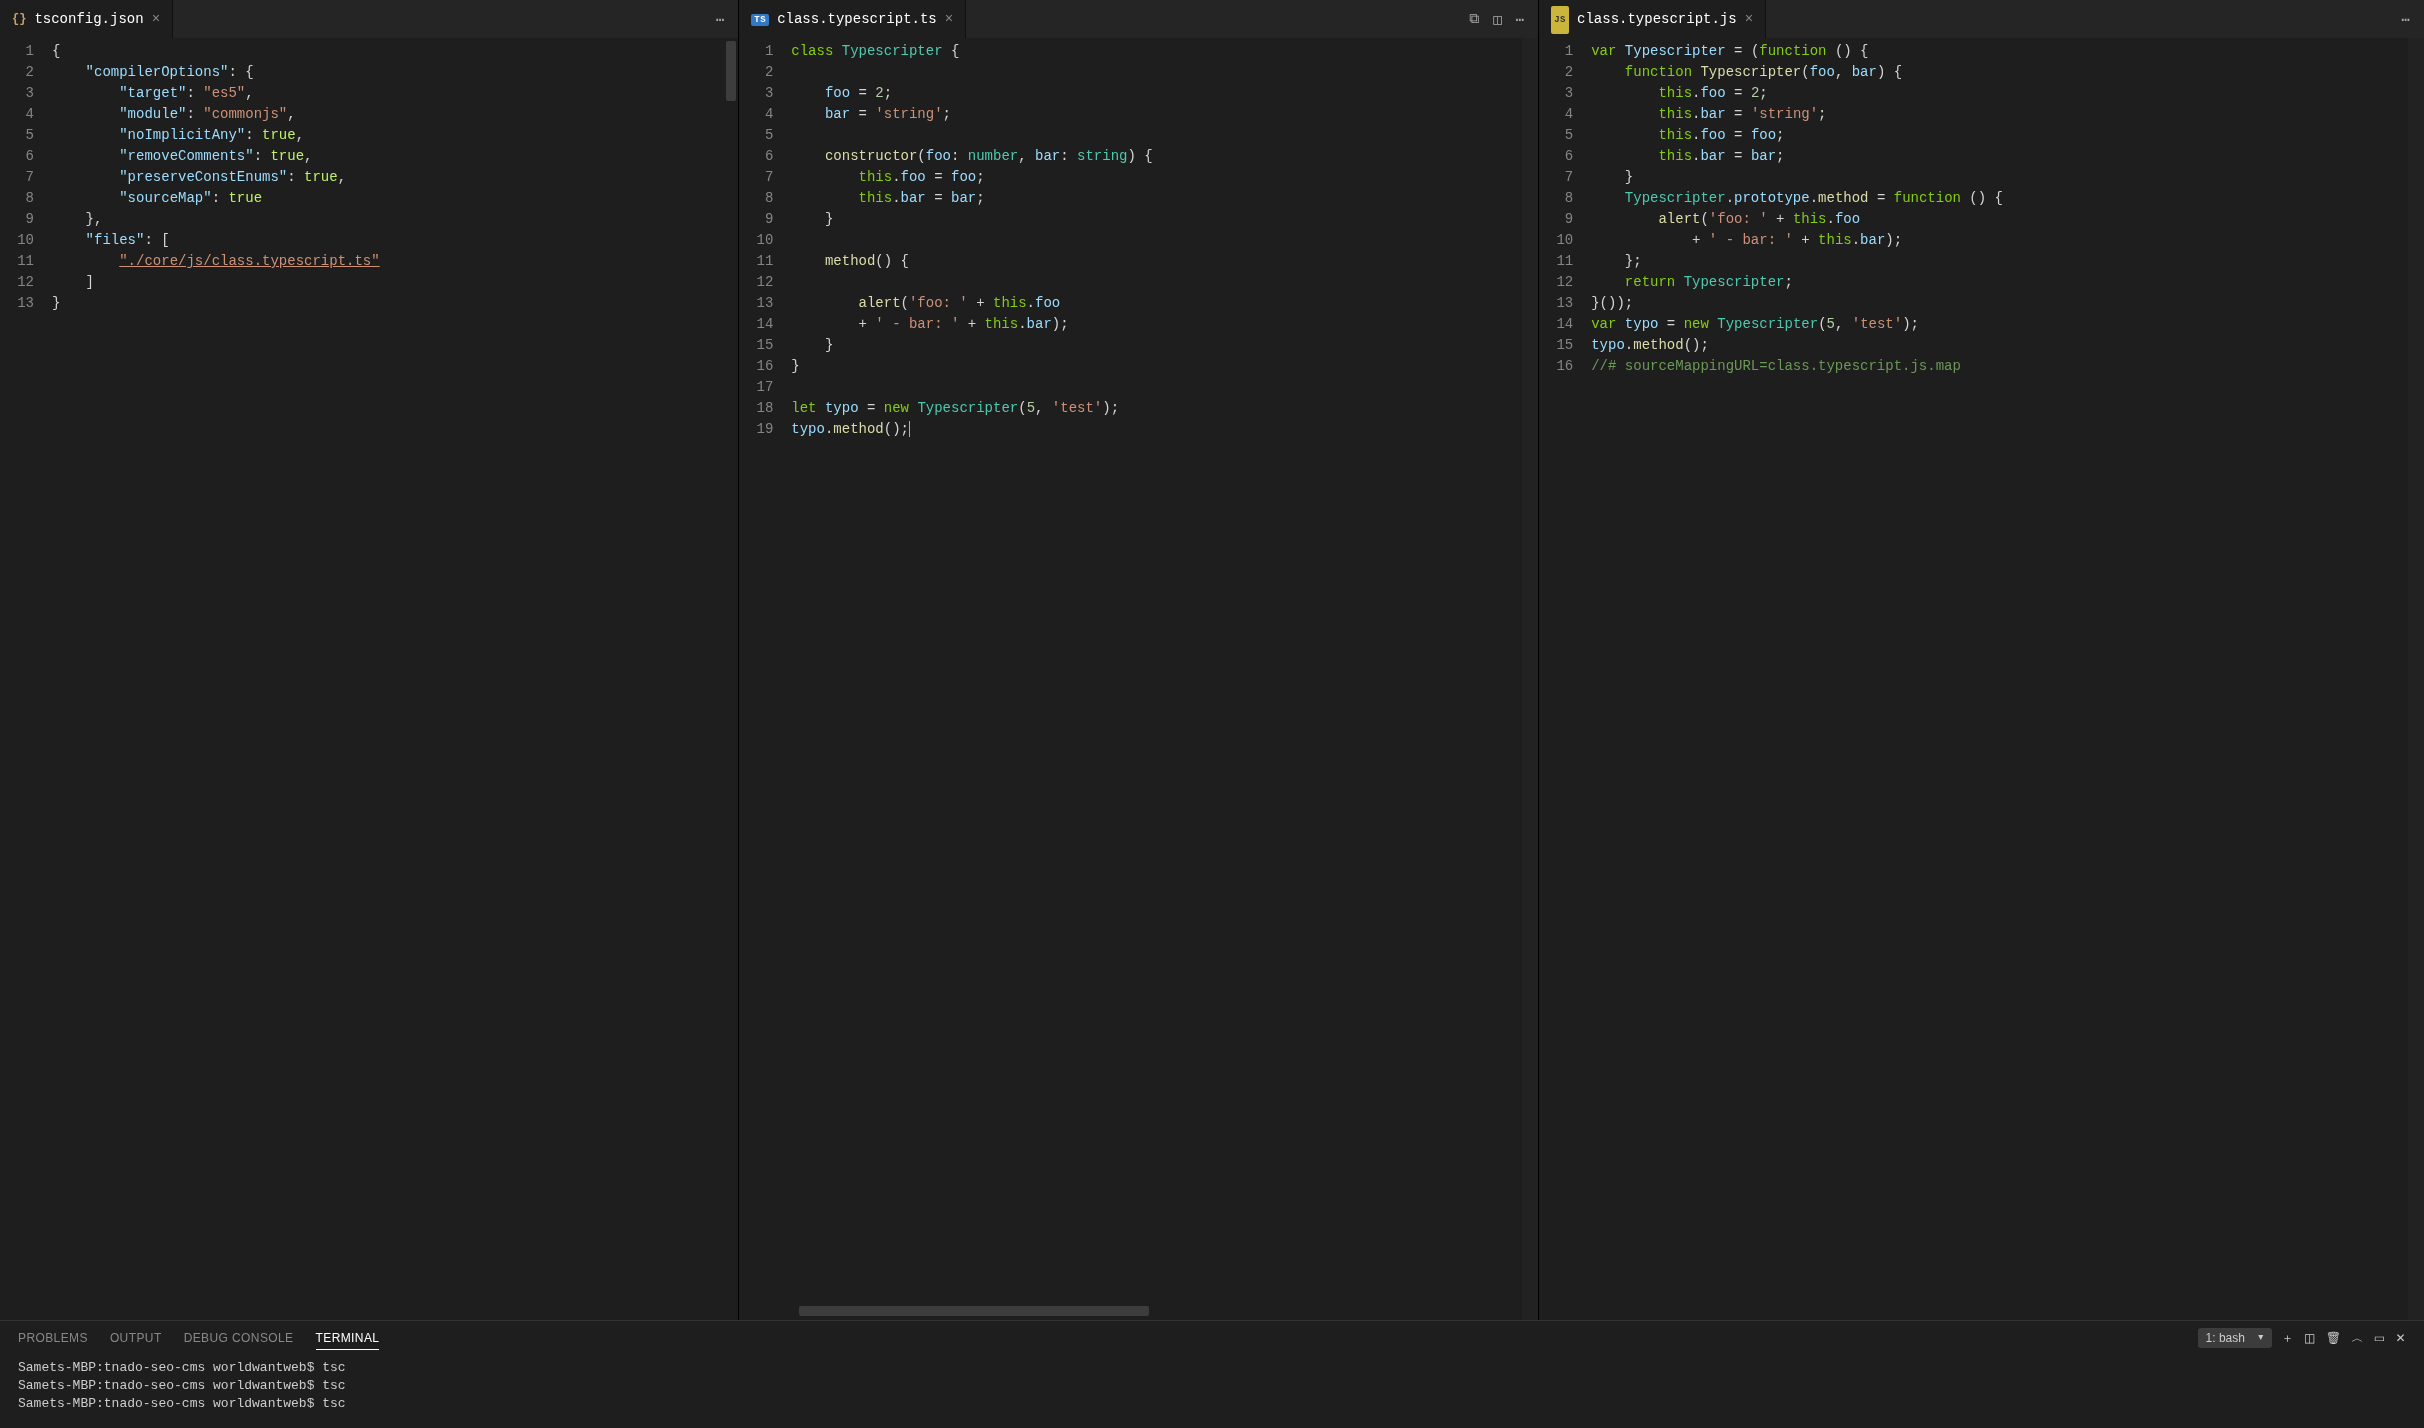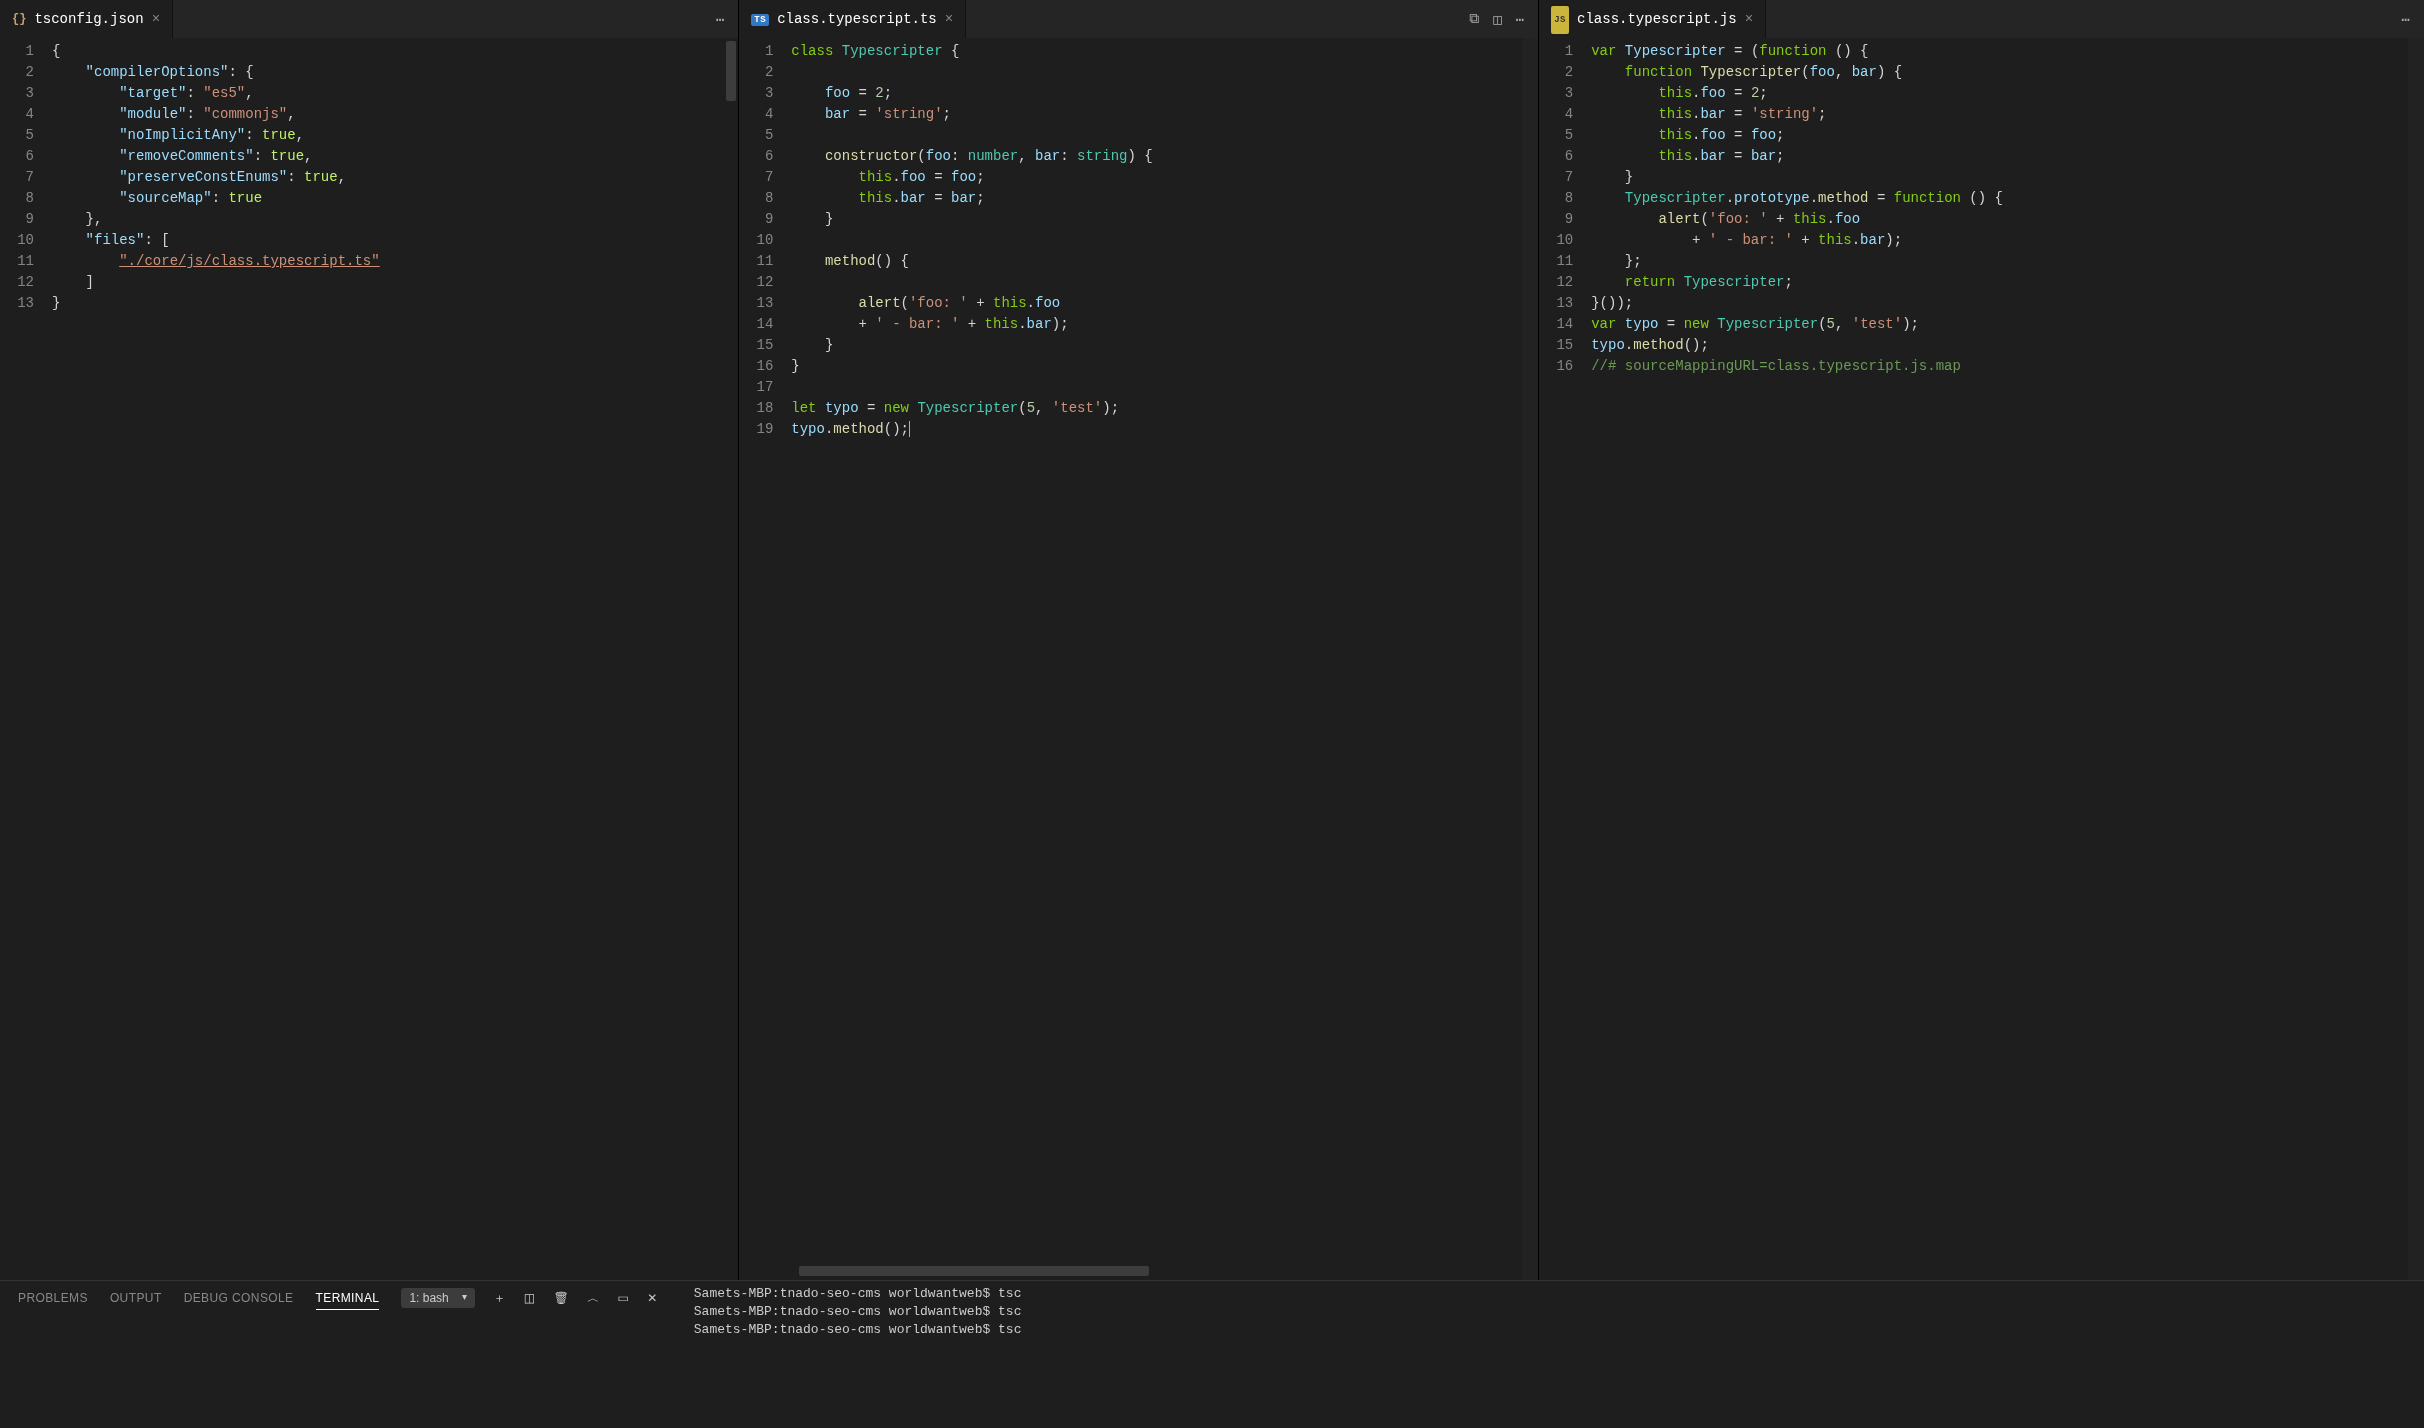--- a/index.html
+++ b/index.html
@@ -35,25 +35,25 @@
   .tk-func   { color: #dcdcaa; }  
   .tk-punc   { color: #d4d4d4; }
   .tk-comment{ color: #6a9955; }
 
   
   .j-key  { color: #9cdcfe; }
   .j-str  { color: #ce9178; }
   .j-bool { color: #bef264; }
 
   
-  .panel { border-top: 1px solid #333; background: #1e1e1e; display:flex; flex-direction:row; height: 148px; flex-shrink:0;}
+  .panel { border-top: 1px solid #333; background: #1e1e1e; display:flex; flex-direction:column; height: 108px; flex-shrink:0;}
   .panel-tabs { display:flex; align-items:center; height: 34px; padding: 0 18px; gap: 22px; color:#888; font-family: -apple-system, BlinkMacSystemFont, "Segoe UI", sans-serif; font-size: 12px; letter-spacing: 0.4px; }
   .ptab { cursor:pointer; padding: 4px 0; }
   .ptab.active { color:#fff; border-bottom: 1px solid #fff; }
-  .panel-right { margin-left:auto; display:flex; align-items:center; gap:18px; color:#ccc;justify-content:center; }
+  .panel-right { margin-left:auto; display:flex; align-items:center; gap:10px; color:#ccc;justify-content:center; }
   .term-select { background:#3c3c3c; color:#ccc; border:none; font-size:12px; padding: 3px 26px 3px 8px; border-radius:3px; appearance:none; position:relative; }
   .term-select-wrap { position:relative; }
   .term-select-wrap::after { content:"▾"; position:absolute; right:8px; top:3px; color:#ccc; font-size:10px; pointer-events:none;}
   .panel-right .ic { cursor:pointer; }
   .terminal-body { flex:1; padding: 4px 18px; font-size:13px; line-height:18px; color:#ccc; overflow:hidden; }
   .cursor-block { display:inline-block; width:7px; height:14px; border:1px solid #ccc; vertical-align:middle; margin-left:2px; }
 
   .caret-line { display:inline-block; width:1px; height:16px; background:#aeafad; vertical-align:middle; }
   .scroll-thumb-h { position:absolute; bottom:4px; height:10px; background: rgba(120,120,120,0.35); border-radius:2px; }
   .scroll-thumb-v { position:absolute; right:2px; width:10px; background: rgba(120,120,120,0.35); border-radius:2px; }

